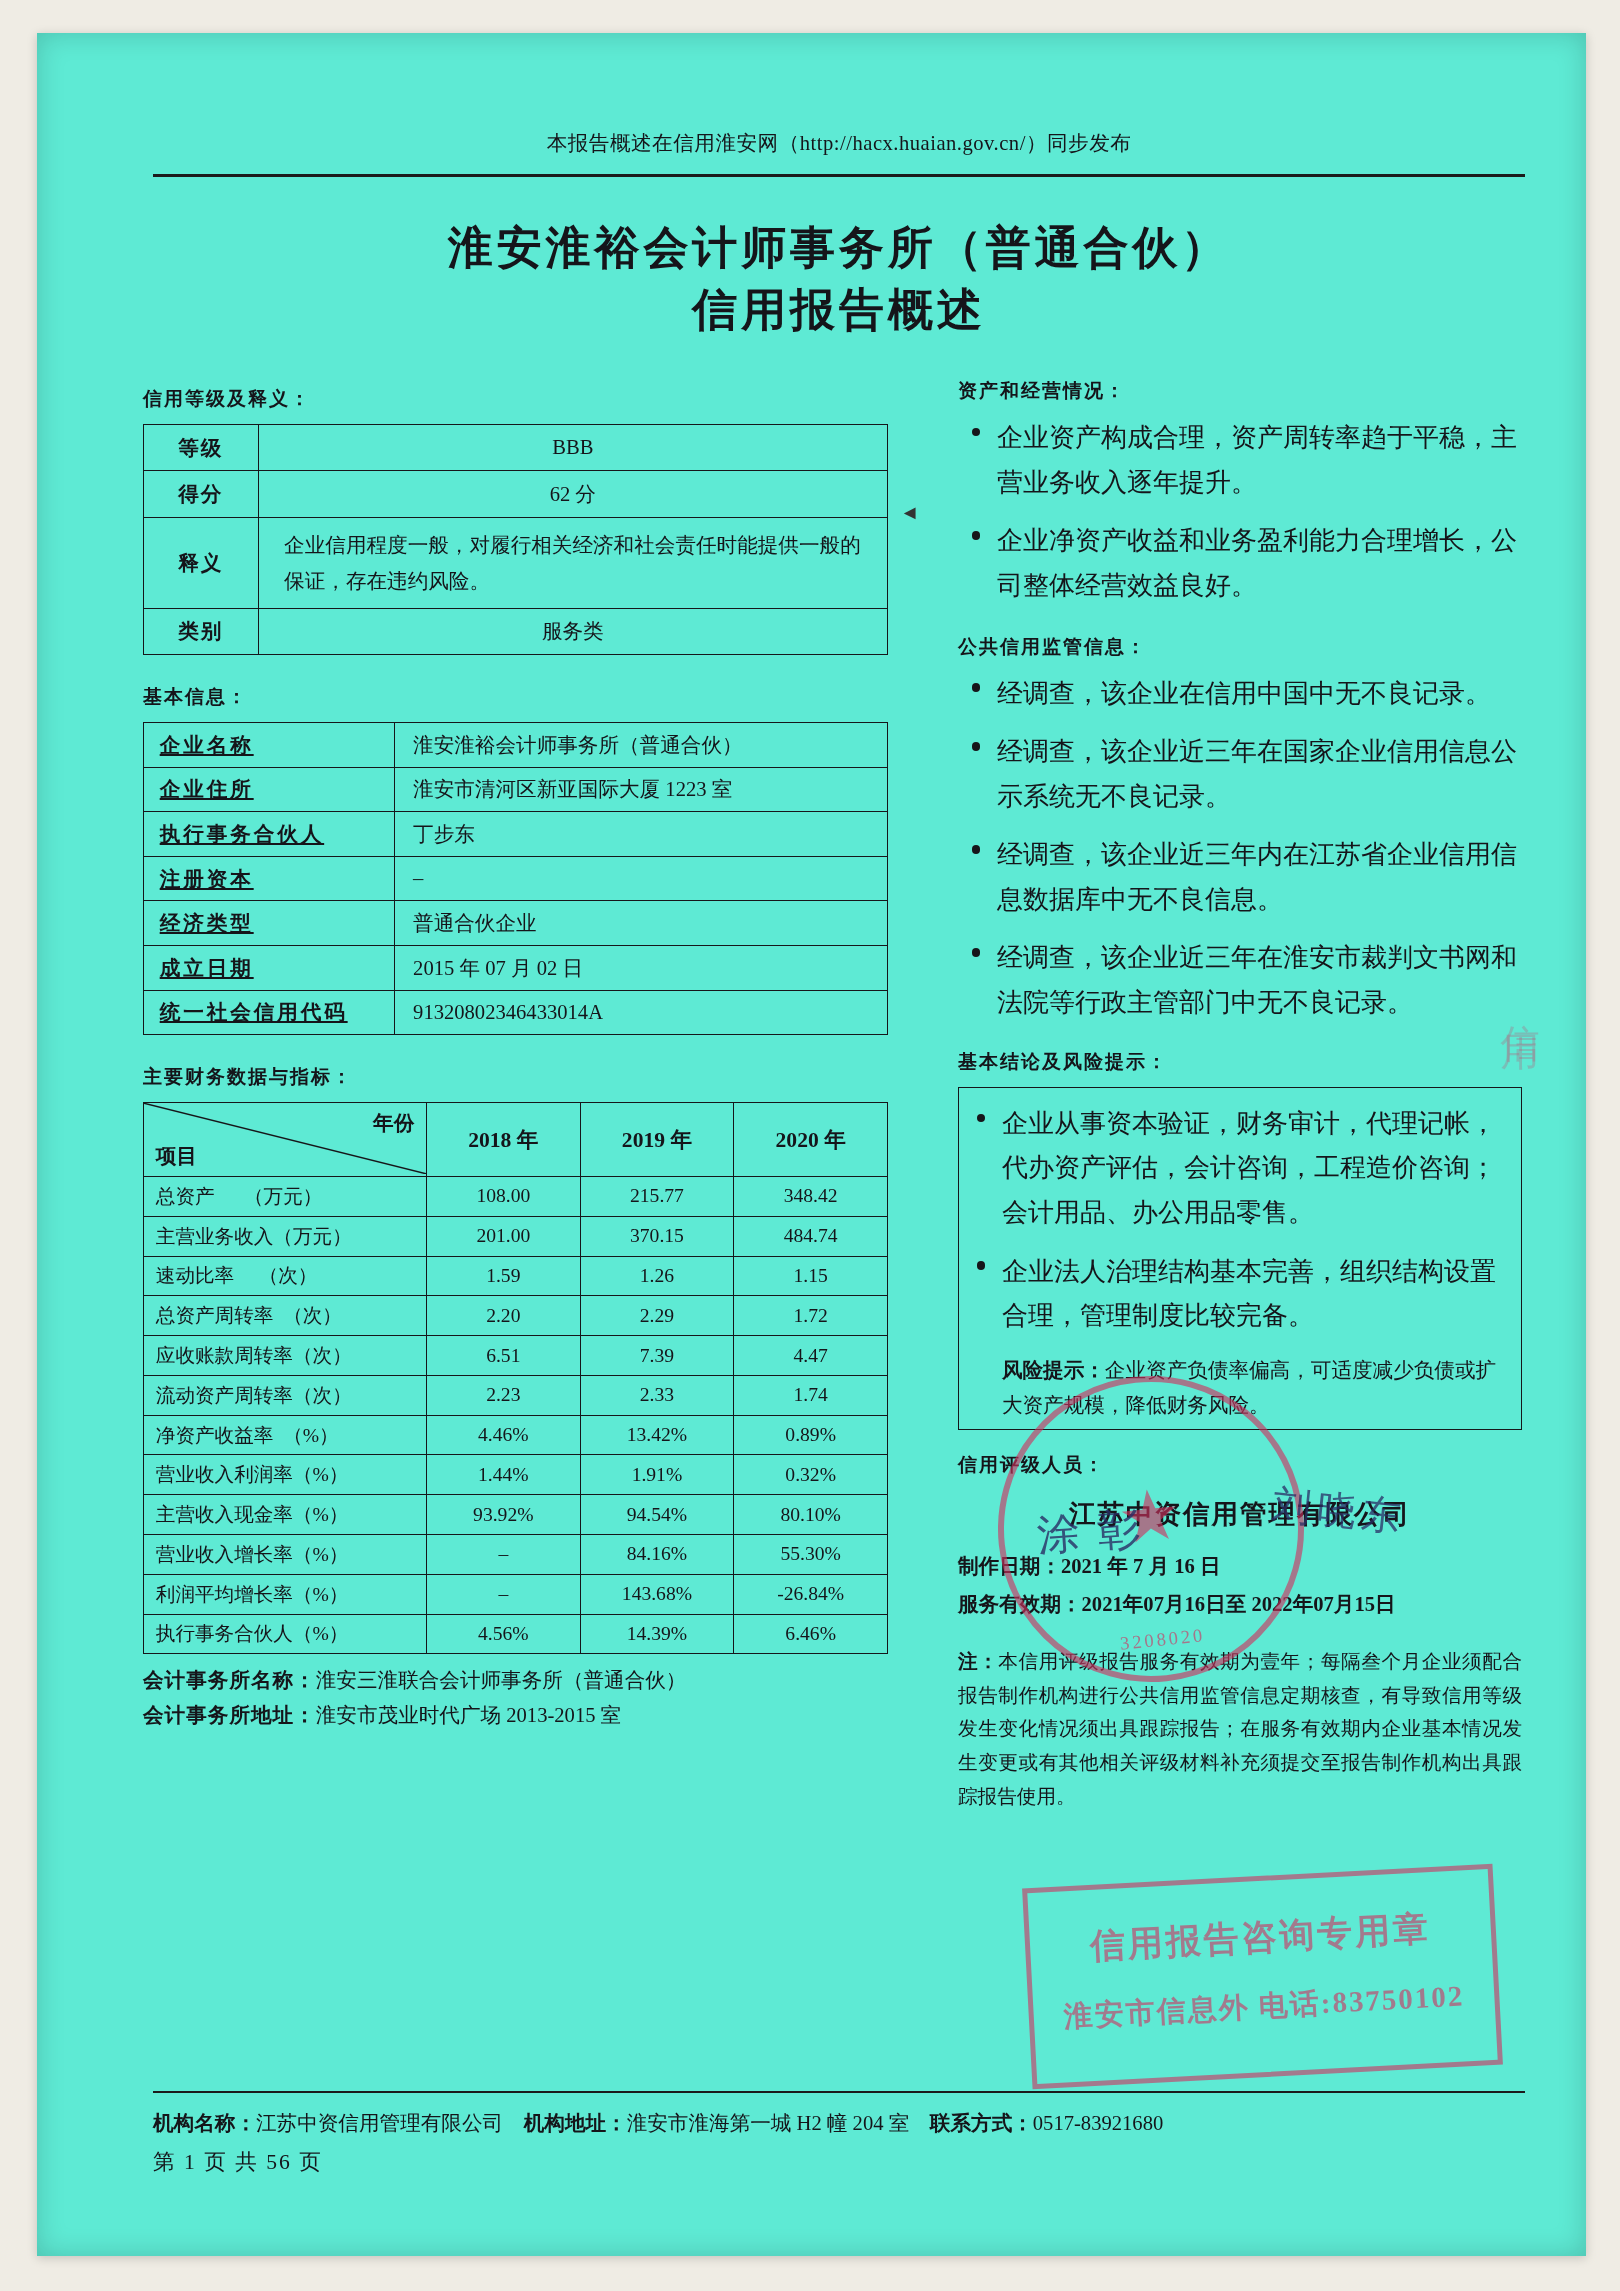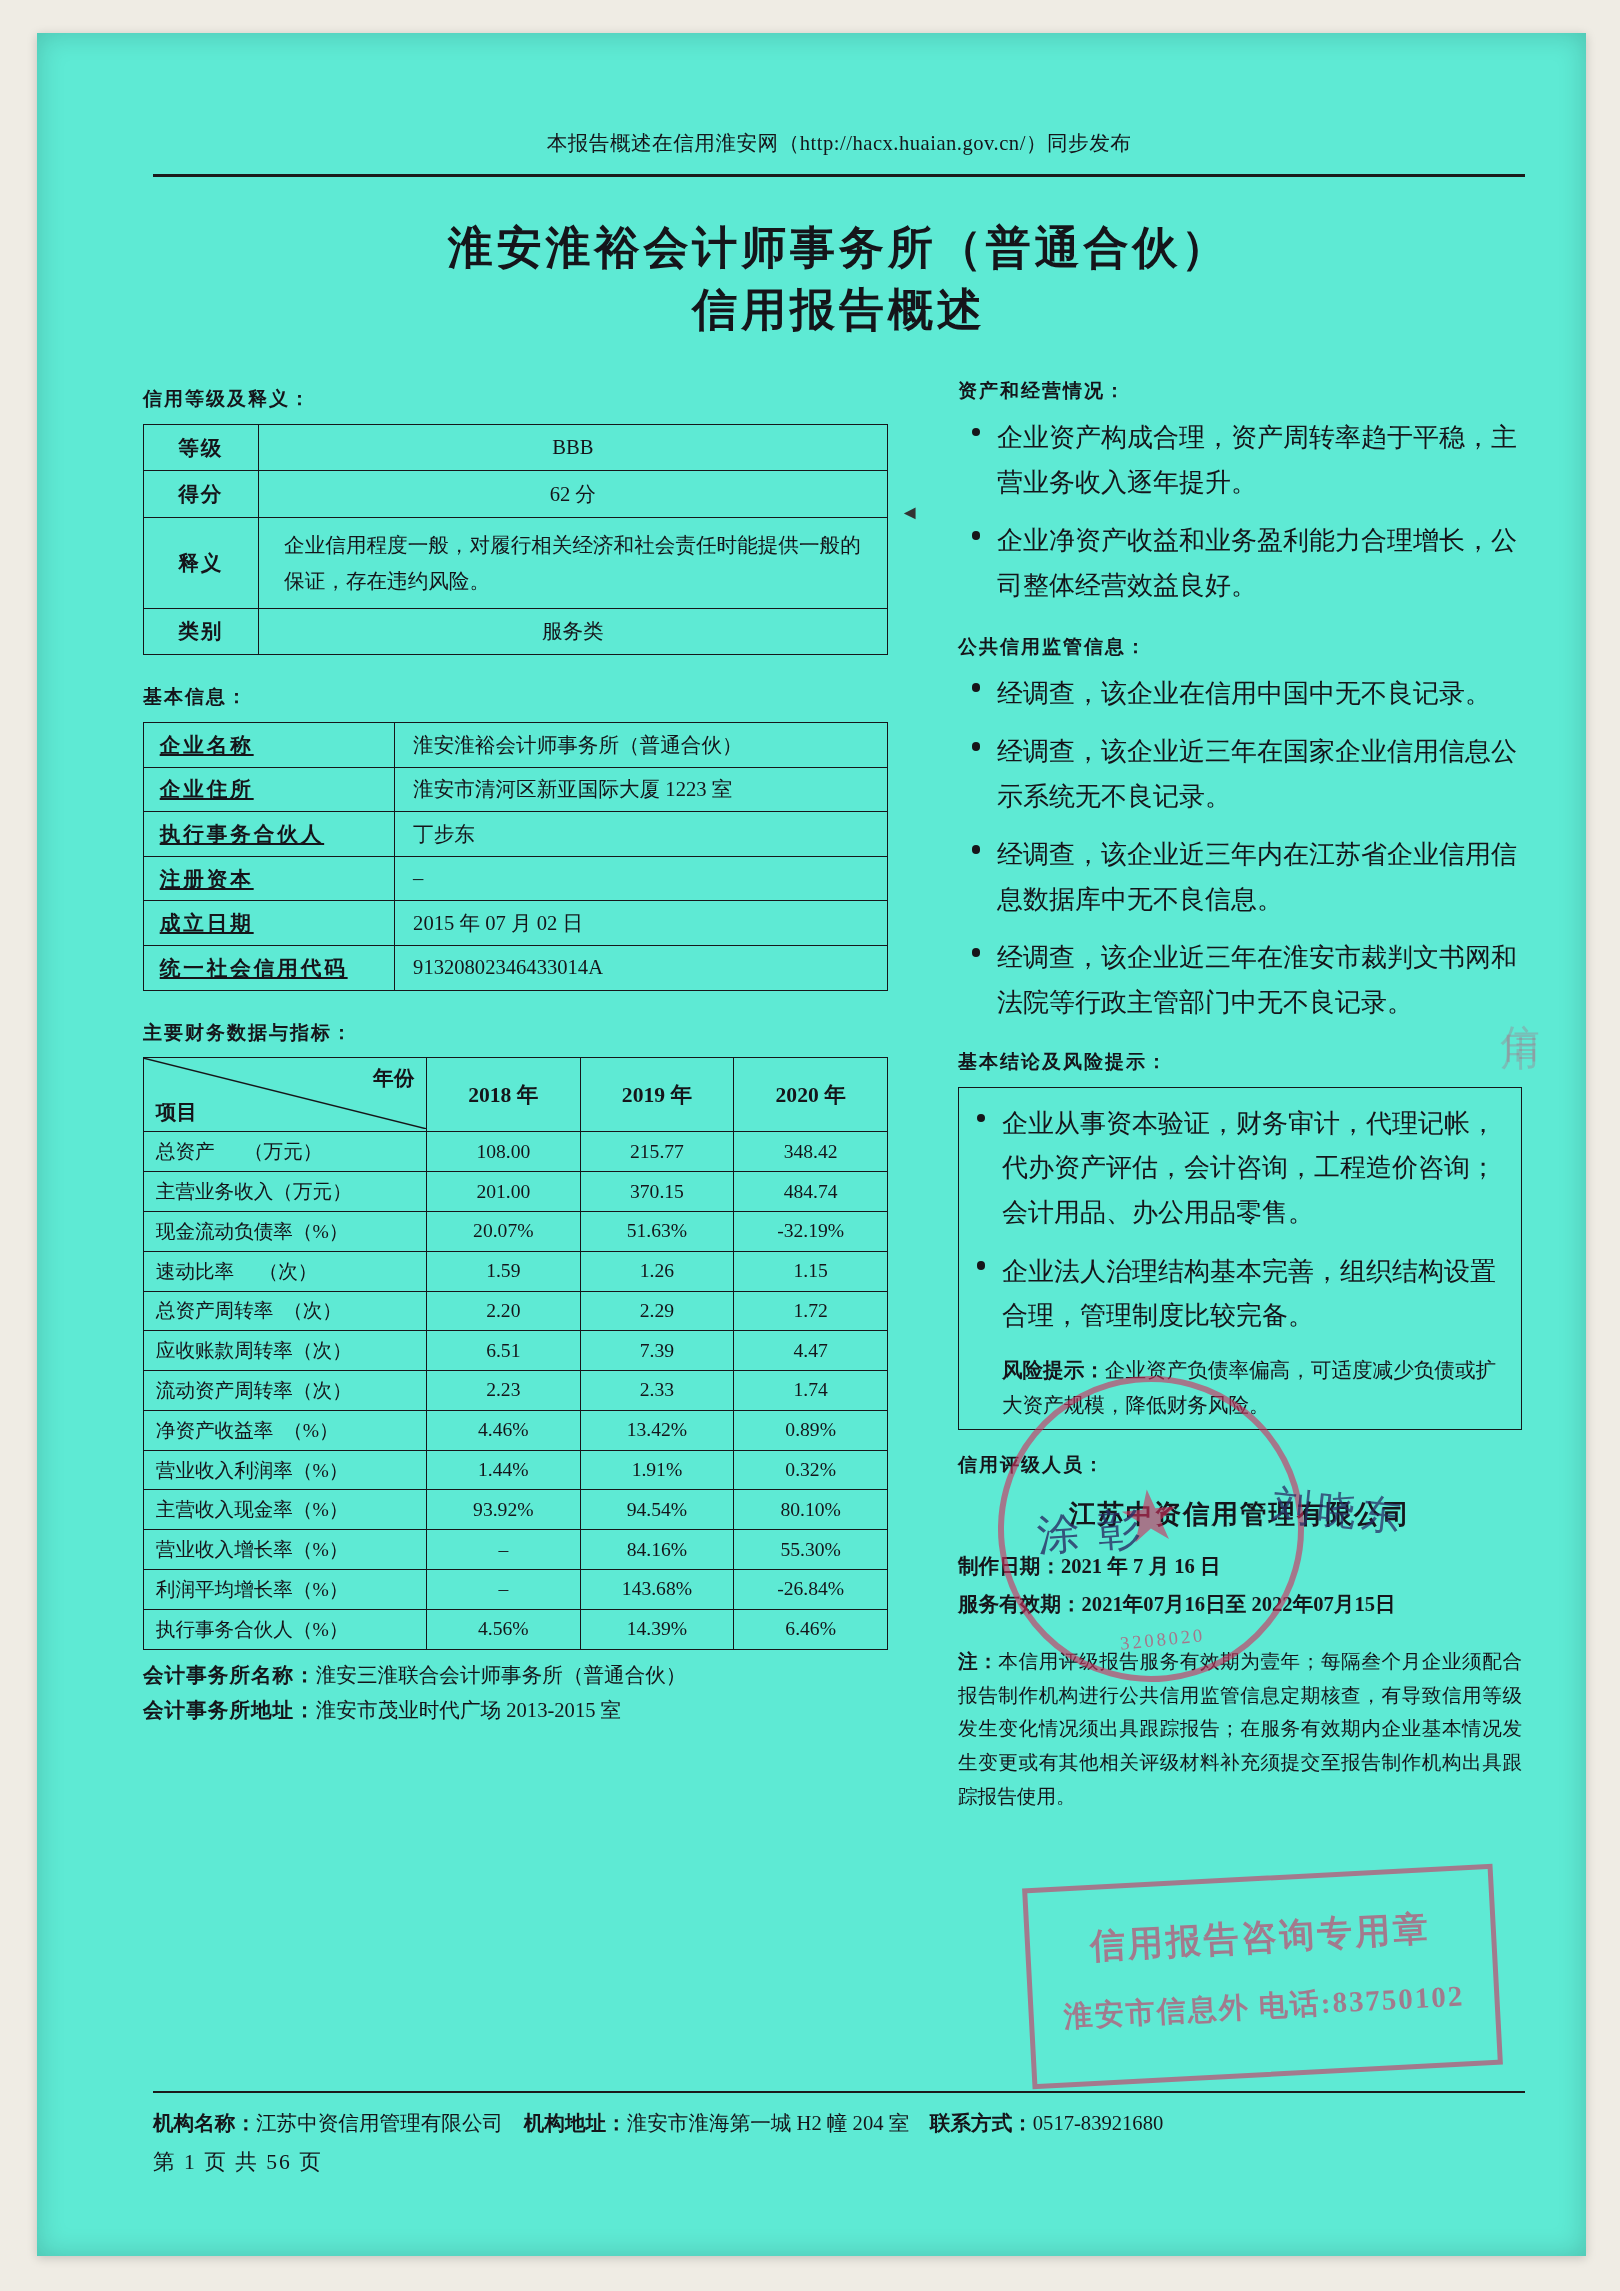--- a/index.html
+++ b/index.html
@@ -193,20 +193,24 @@
           <td class="k">企业住所</td>
           <td class="v">淮安市清河区新亚国际大厦 1223 室</td>
         </tr>
         <tr>
           <td class="k">执行事务合伙人</td>
           <td class="v">丁步东</td>
         </tr>
         <tr>
           <td class="k">注册资本</td>
           <td class="v">–</td>
+        </tr>
+        <tr>
+          <td class="k">经济类型</td>
+          <td class="v">普通合伙企业</td>
         </tr>
         <tr>
           <td class="k">成立日期</td>
           <td class="v">2015 年 07 月 02 日</td>
         </tr>
         <tr>
           <td class="k">统一社会信用代码</td>
           <td class="v">91320802346433014A</td>
         </tr>
       </tbody>
@@ -236,26 +240,20 @@
               <td>215.77</td>
               <td>348.42</td>
             </tr>
         <tr>
               <td class="item">主营业务收入（万元）</td>
               <td>201.00</td>
               <td>370.15</td>
               <td>484.74</td>
             </tr>
         <tr>
-              <td class="item">现金流动负债率（%）</td>
-              <td>20.07%</td>
-              <td>51.63%</td>
-              <td>-32.19%</td>
-            </tr>
-        <tr>
               <td class="item">速动比率     （次）</td>
               <td>1.59</td>
               <td>1.26</td>
               <td>1.15</td>
             </tr>
         <tr>
               <td class="item">总资产周转率  （次）</td>
               <td>2.20</td>
               <td>2.29</td>
               <td>1.72</td>

